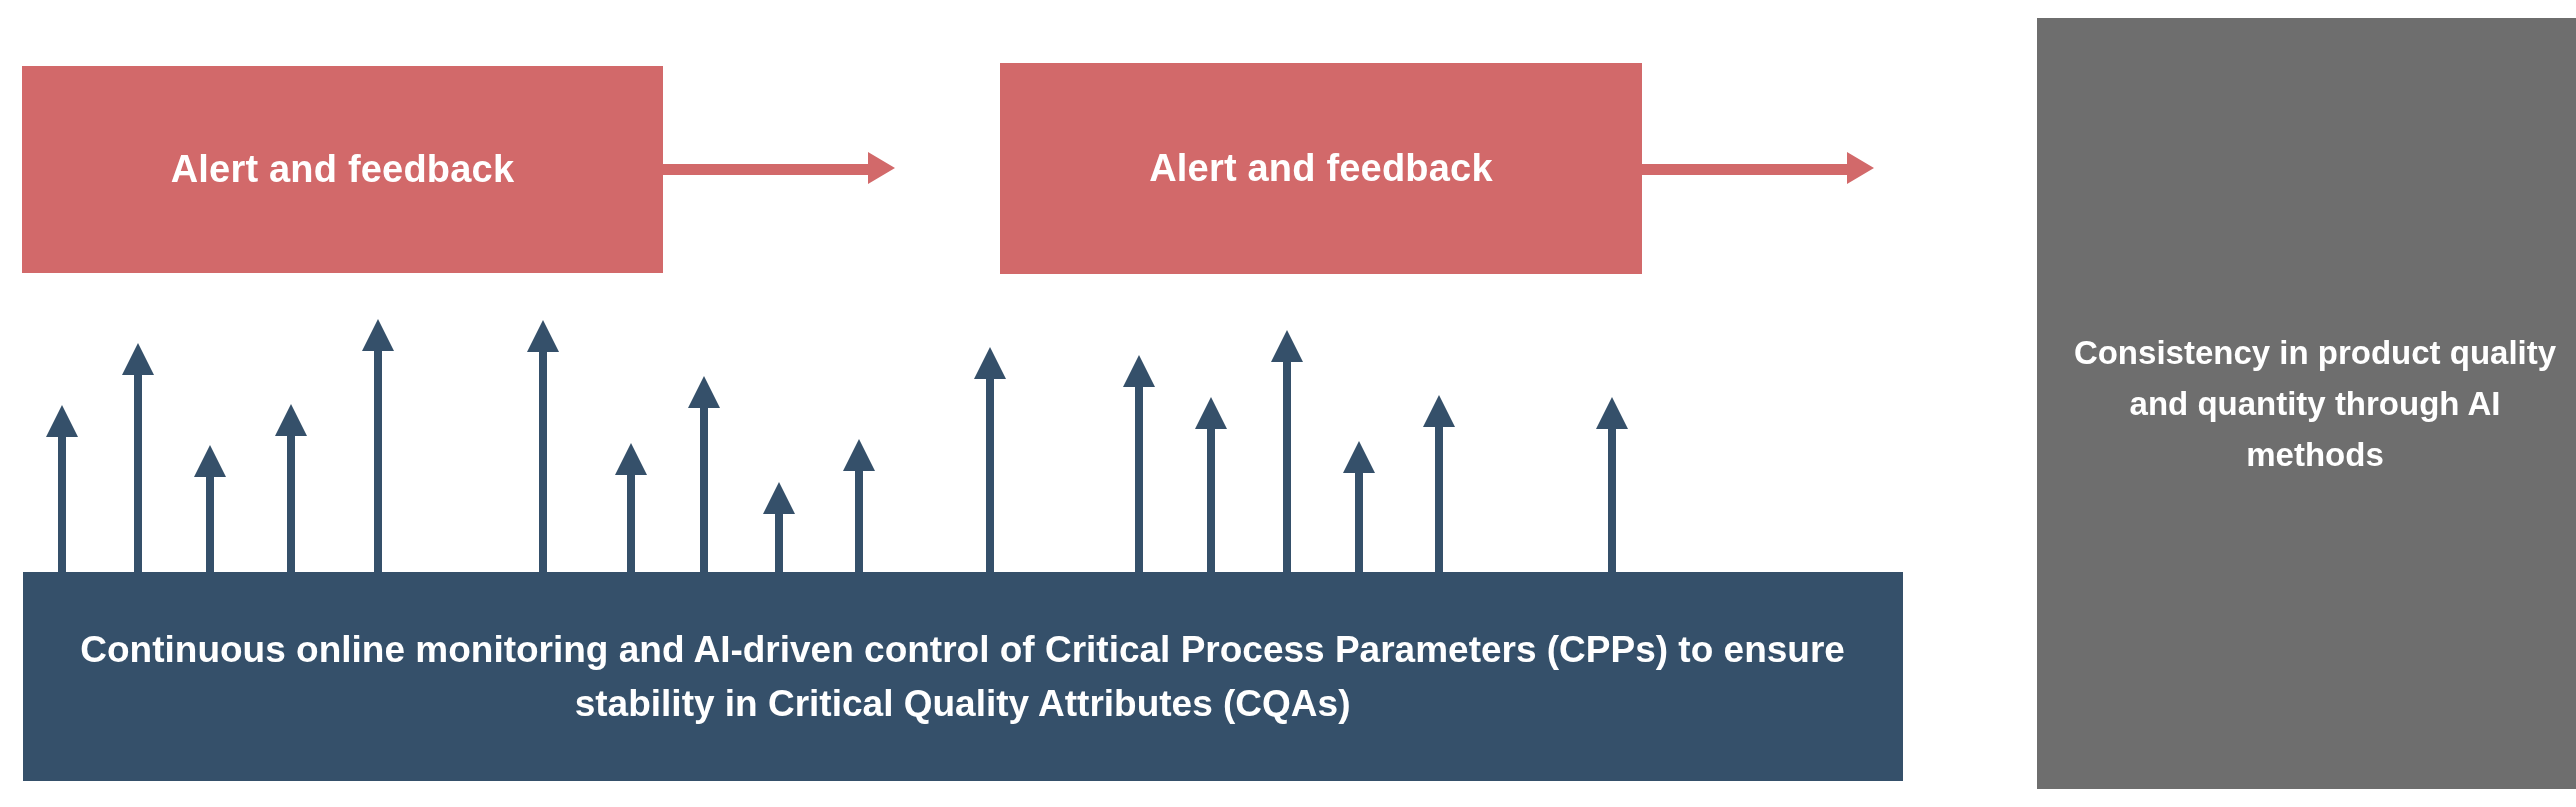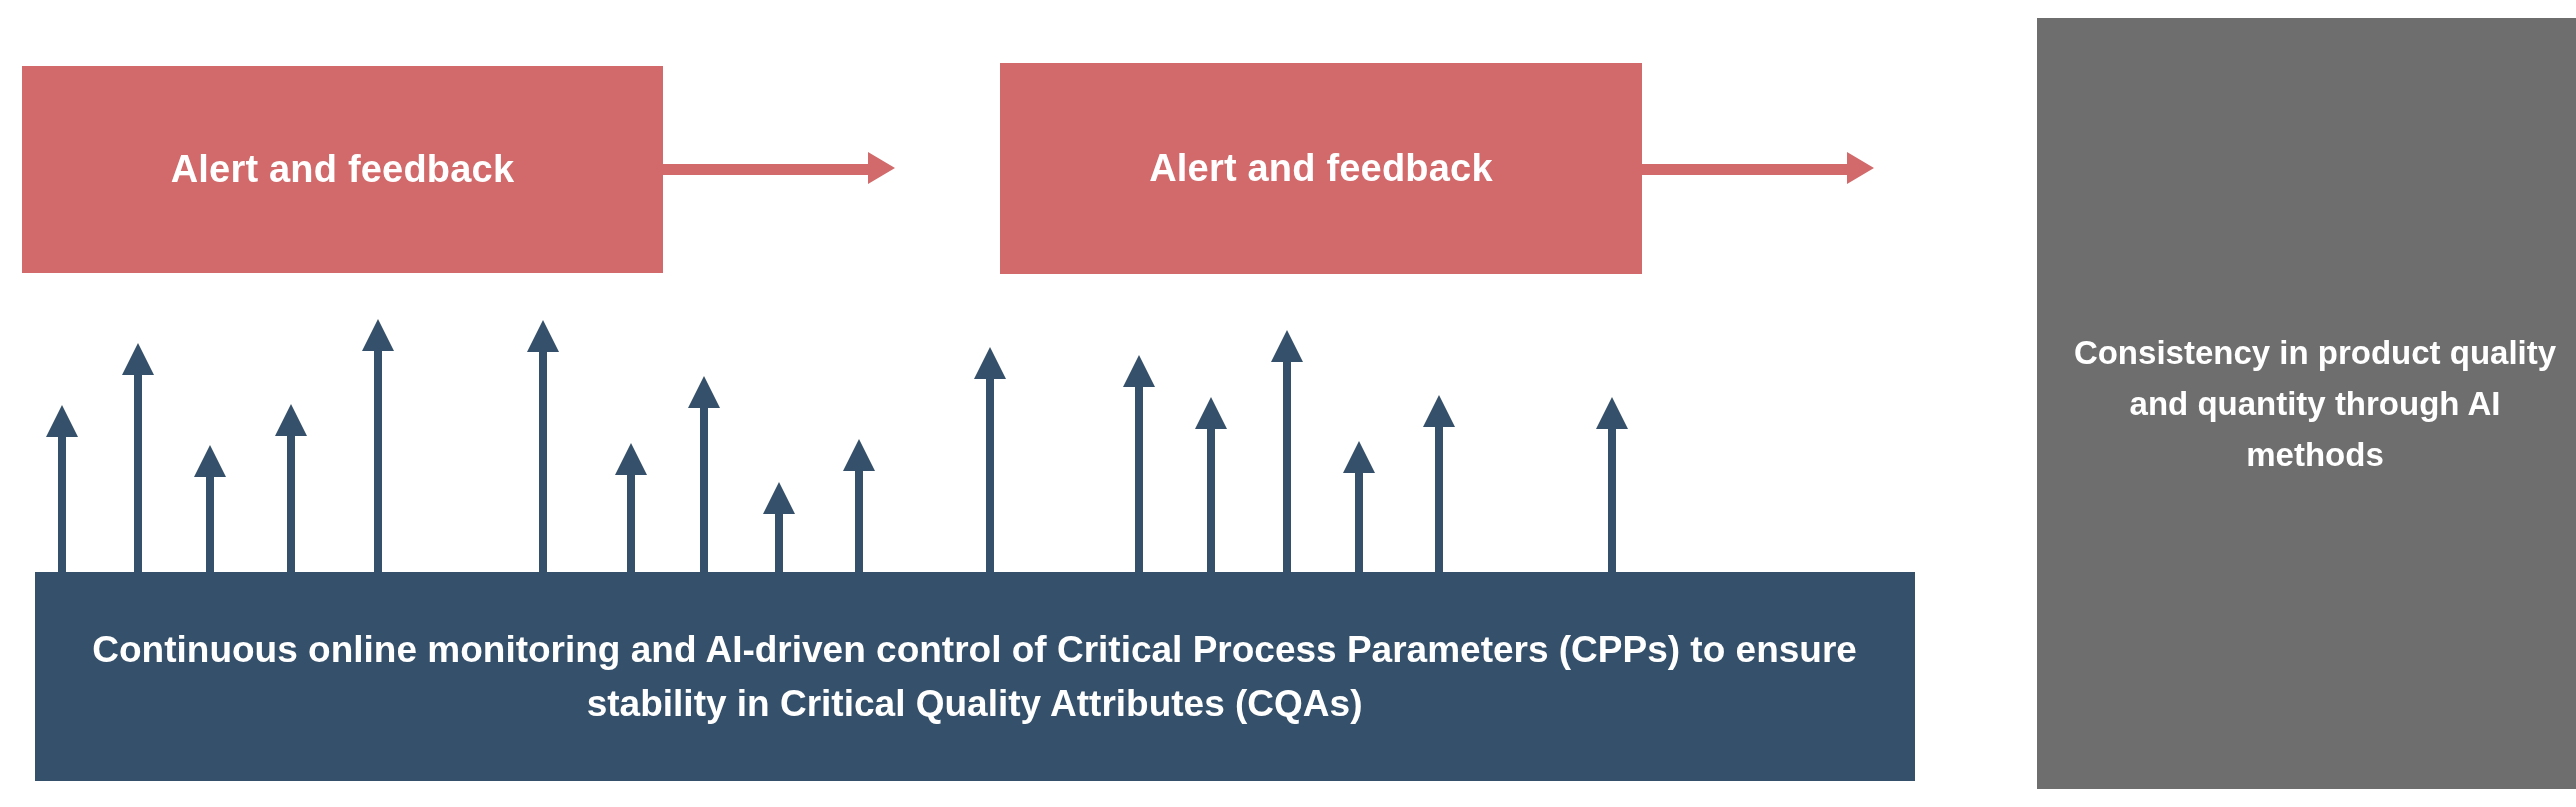--- a/index.html
+++ b/index.html
@@ -23,21 +23,21 @@
   #feedback-arrow-1 .shaft{width:205px;}
   #feedback-arrow-1 .head{left:205px;}
   #feedback-arrow-2{left:1642px;top:164px;width:231px;}
   #feedback-arrow-2 .shaft{width:205px;}
   #feedback-arrow-2 .head{left:205px;}
 
   #outcome-box{left:2005px;top:18.4px;width:556px;height:771px;background:#6e6e6e;
       font-size:33px;line-height:1.55;padding:0 33px;margin-left:32px;}
 
   #monitoring-bar{left:22.6px;top:572px;width:1880px;height:209px;background:#35506a;
-      font-size:37px;line-height:1.45;padding:0 28px;margin-left:12px;}
+      font-size:37px;line-height:1.45;padding:0 28px;}
 
   #arrow-layer{position:absolute;left:0;top:0;width:2576px;height:808px;
       pointer-events:none;}
   .up-arrow{position:absolute;}
   .up-arrow .stem{position:absolute;left:0;bottom:0;width:7.5px;background:#35506a;}
   .up-arrow .tip{position:absolute;left:-12.5px;top:0;width:0;height:0;
       border-left:16px solid transparent;border-right:16px solid transparent;
       border-bottom:32px solid #35506a;}
 </style>
 </head>

